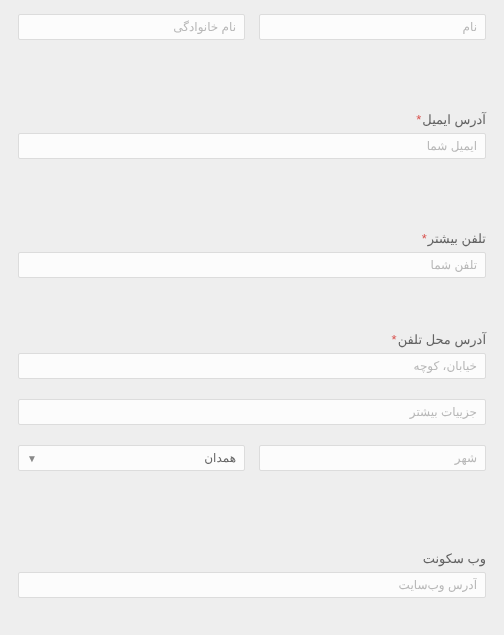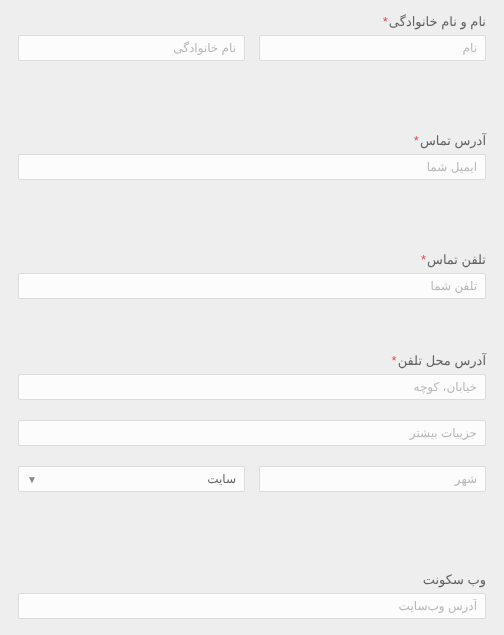--- a/index.html
+++ b/index.html
@@ -82,54 +82,51 @@
   flex: 1;
 }
 .group-address {
   margin-bottom: 80px;
 }
 </style>
 </head>
 <body>
 
 <div class="form-group">
-  <label class="label">
-    <span>نام و نام خانوادگی</span><span class="req">*</span>
-  </label>
   <div class="row">
     <input class="text" type="text" placeholder="نام" style="">
     <input class="text" type="text" placeholder="نام خانوادگی" style="">
   </div>
 </div>
 
 <div class="form-group">
   <label class="label">
-    <span>آدرس تماس</span><span class="req">*</span>
+    <span>آدرس ایمیل</span><span class="req">*</span>
   </label>
   <input class="text" type="text" placeholder="ایمیل شما" style="">
 </div>
 
 <div class="form-group" style="margin-bottom:54px">
   <label class="label">
-    <span>تلفن تماس</span><span class="req">*</span>
+    <span>تلفن بیشتر</span><span class="req">*</span>
   </label>
   <input class="text" type="text" placeholder="تلفن شما" style="">
 </div>
 
 <div class="group-address">
   <label class="label">
     <span>آدرس محل تلفن</span><span class="req">*</span>
   </label>
   <div class="addr-block">
     <input class="text" type="text" placeholder="خیابان، کوچه" style="">
     <input class="text sub" type="text" style="margin-top: 20px;" placeholder="جزییات بیشتر">
     <div class="addr-row">
       <input class="text" type="text" placeholder="شهر" style="">
       <div class="select">
-        <span>سایت</span>
+        <span>همدان</span>
         <span class="arrow">▼</span>
       </div>
     </div>
   </div>
 </div>
 
 <div class="form-group last">
   <label class="label">
     <span>وب سکونت</span>
   </label>

